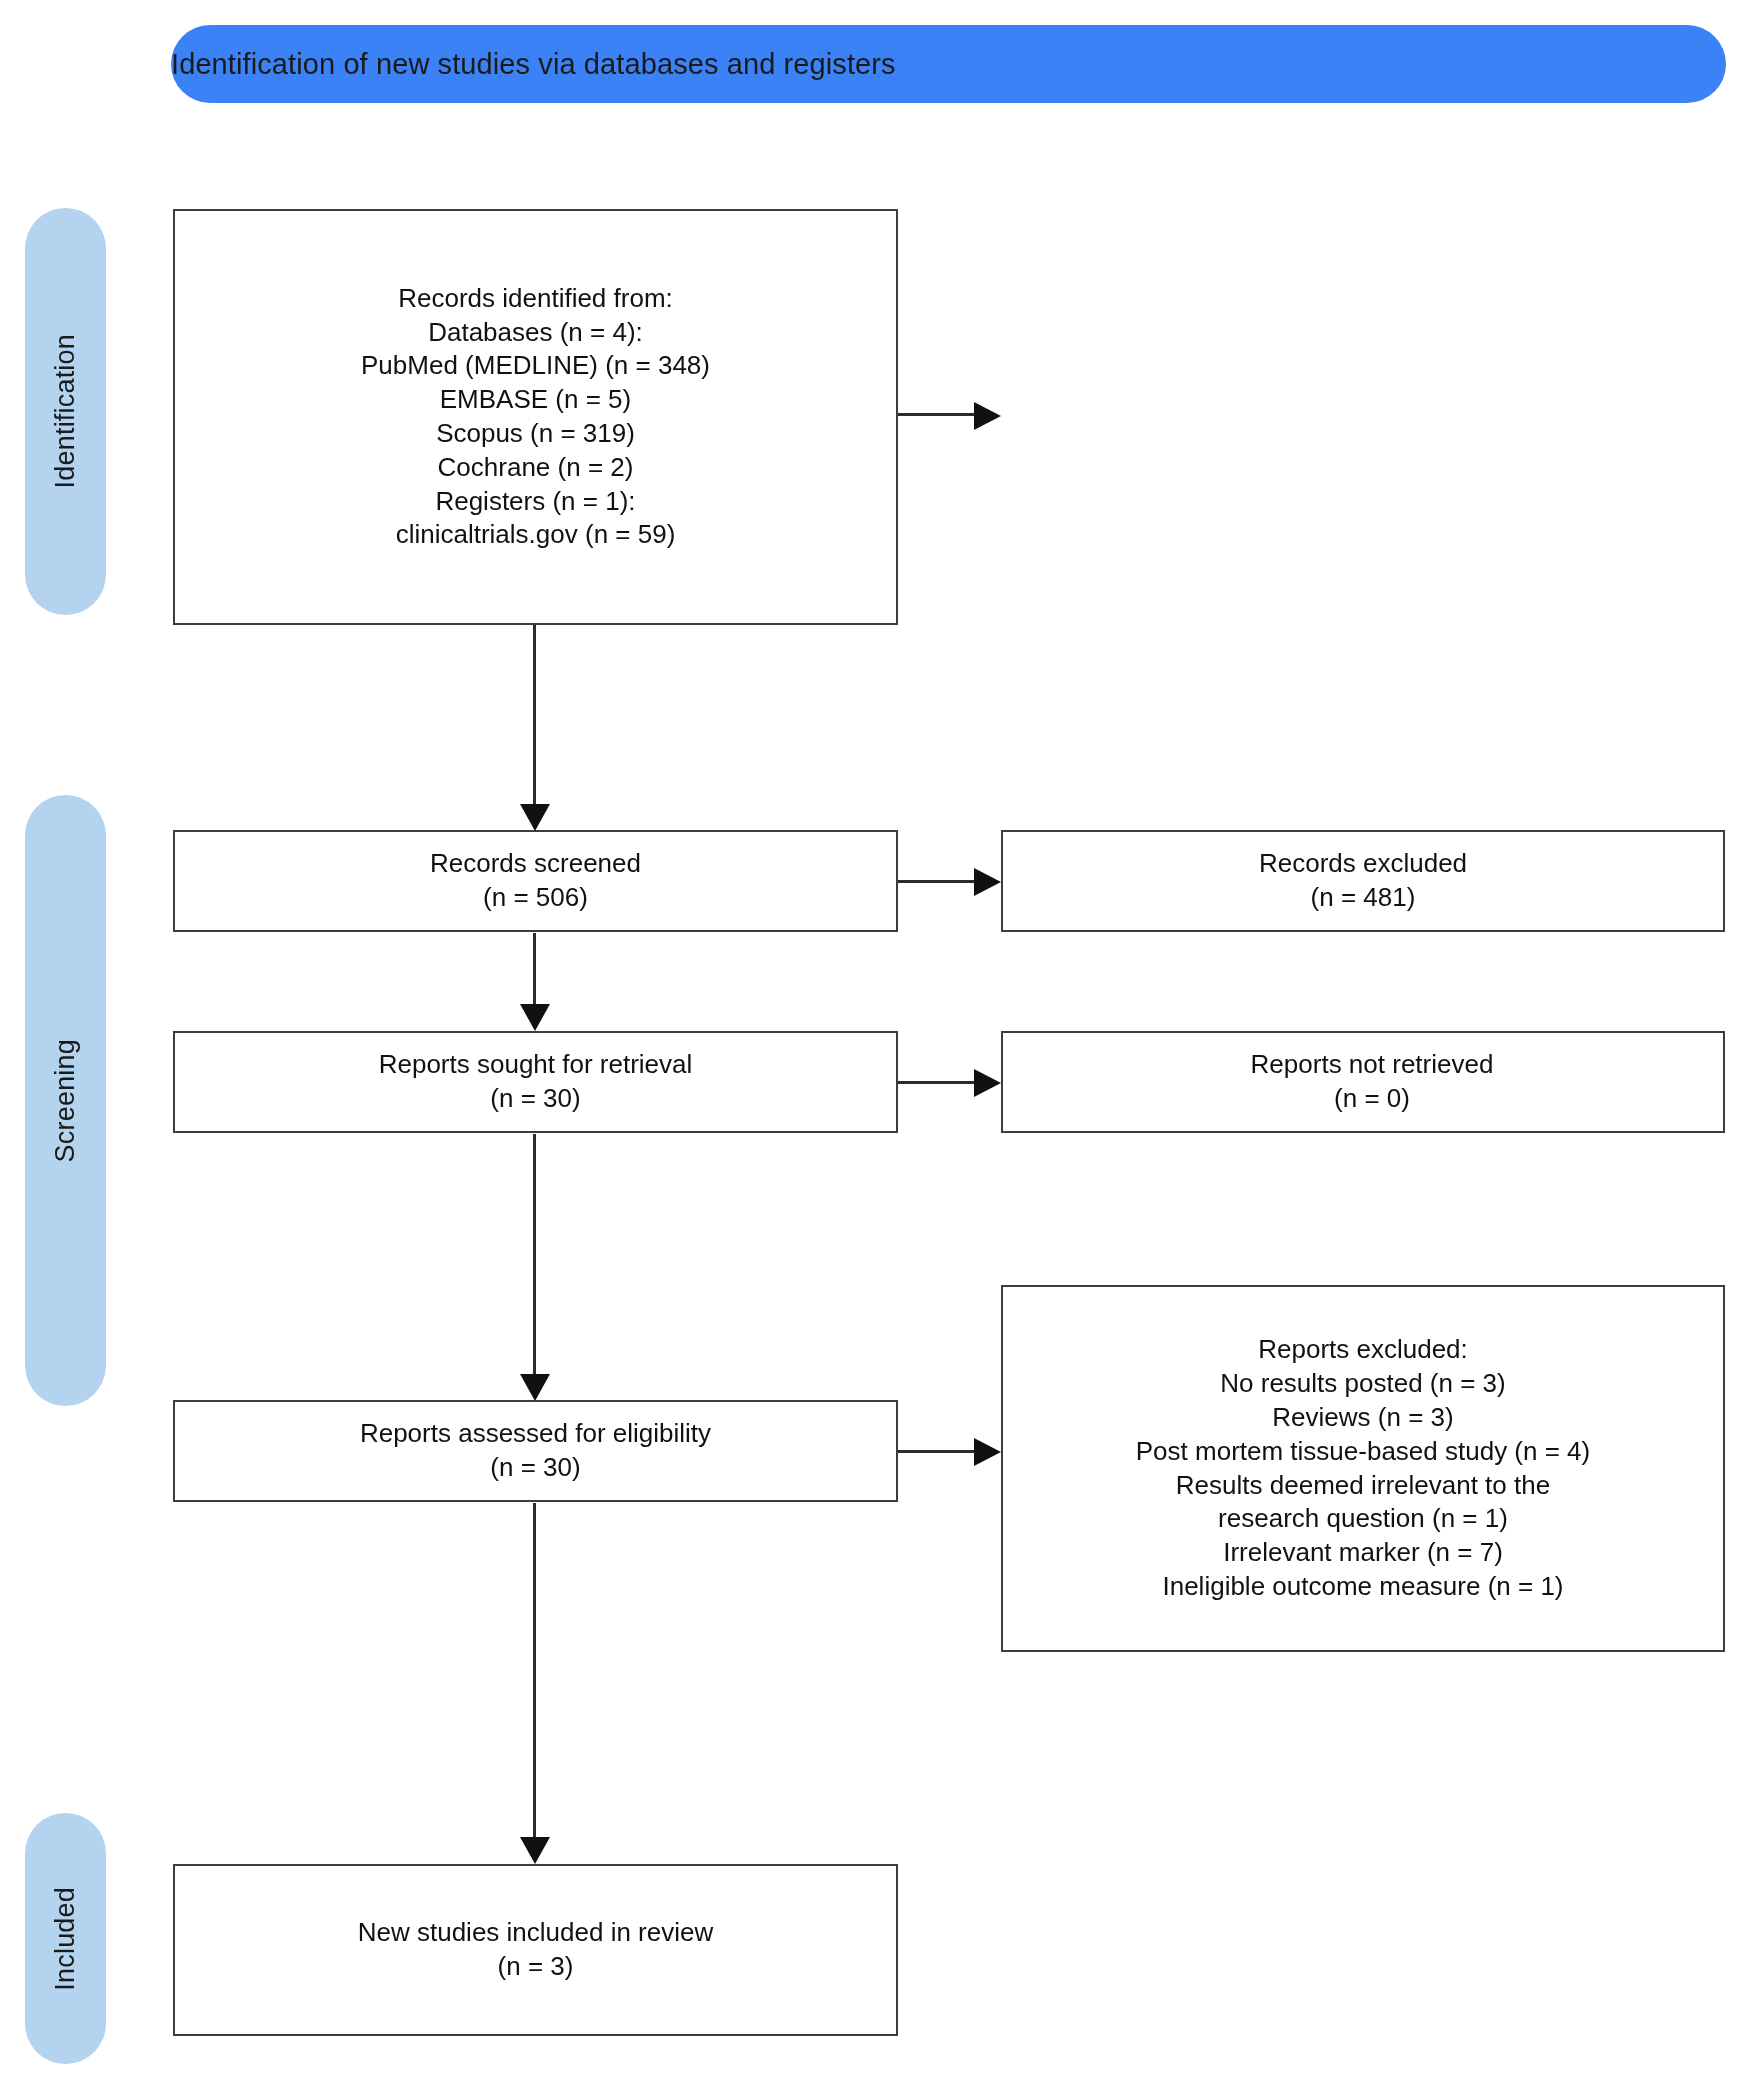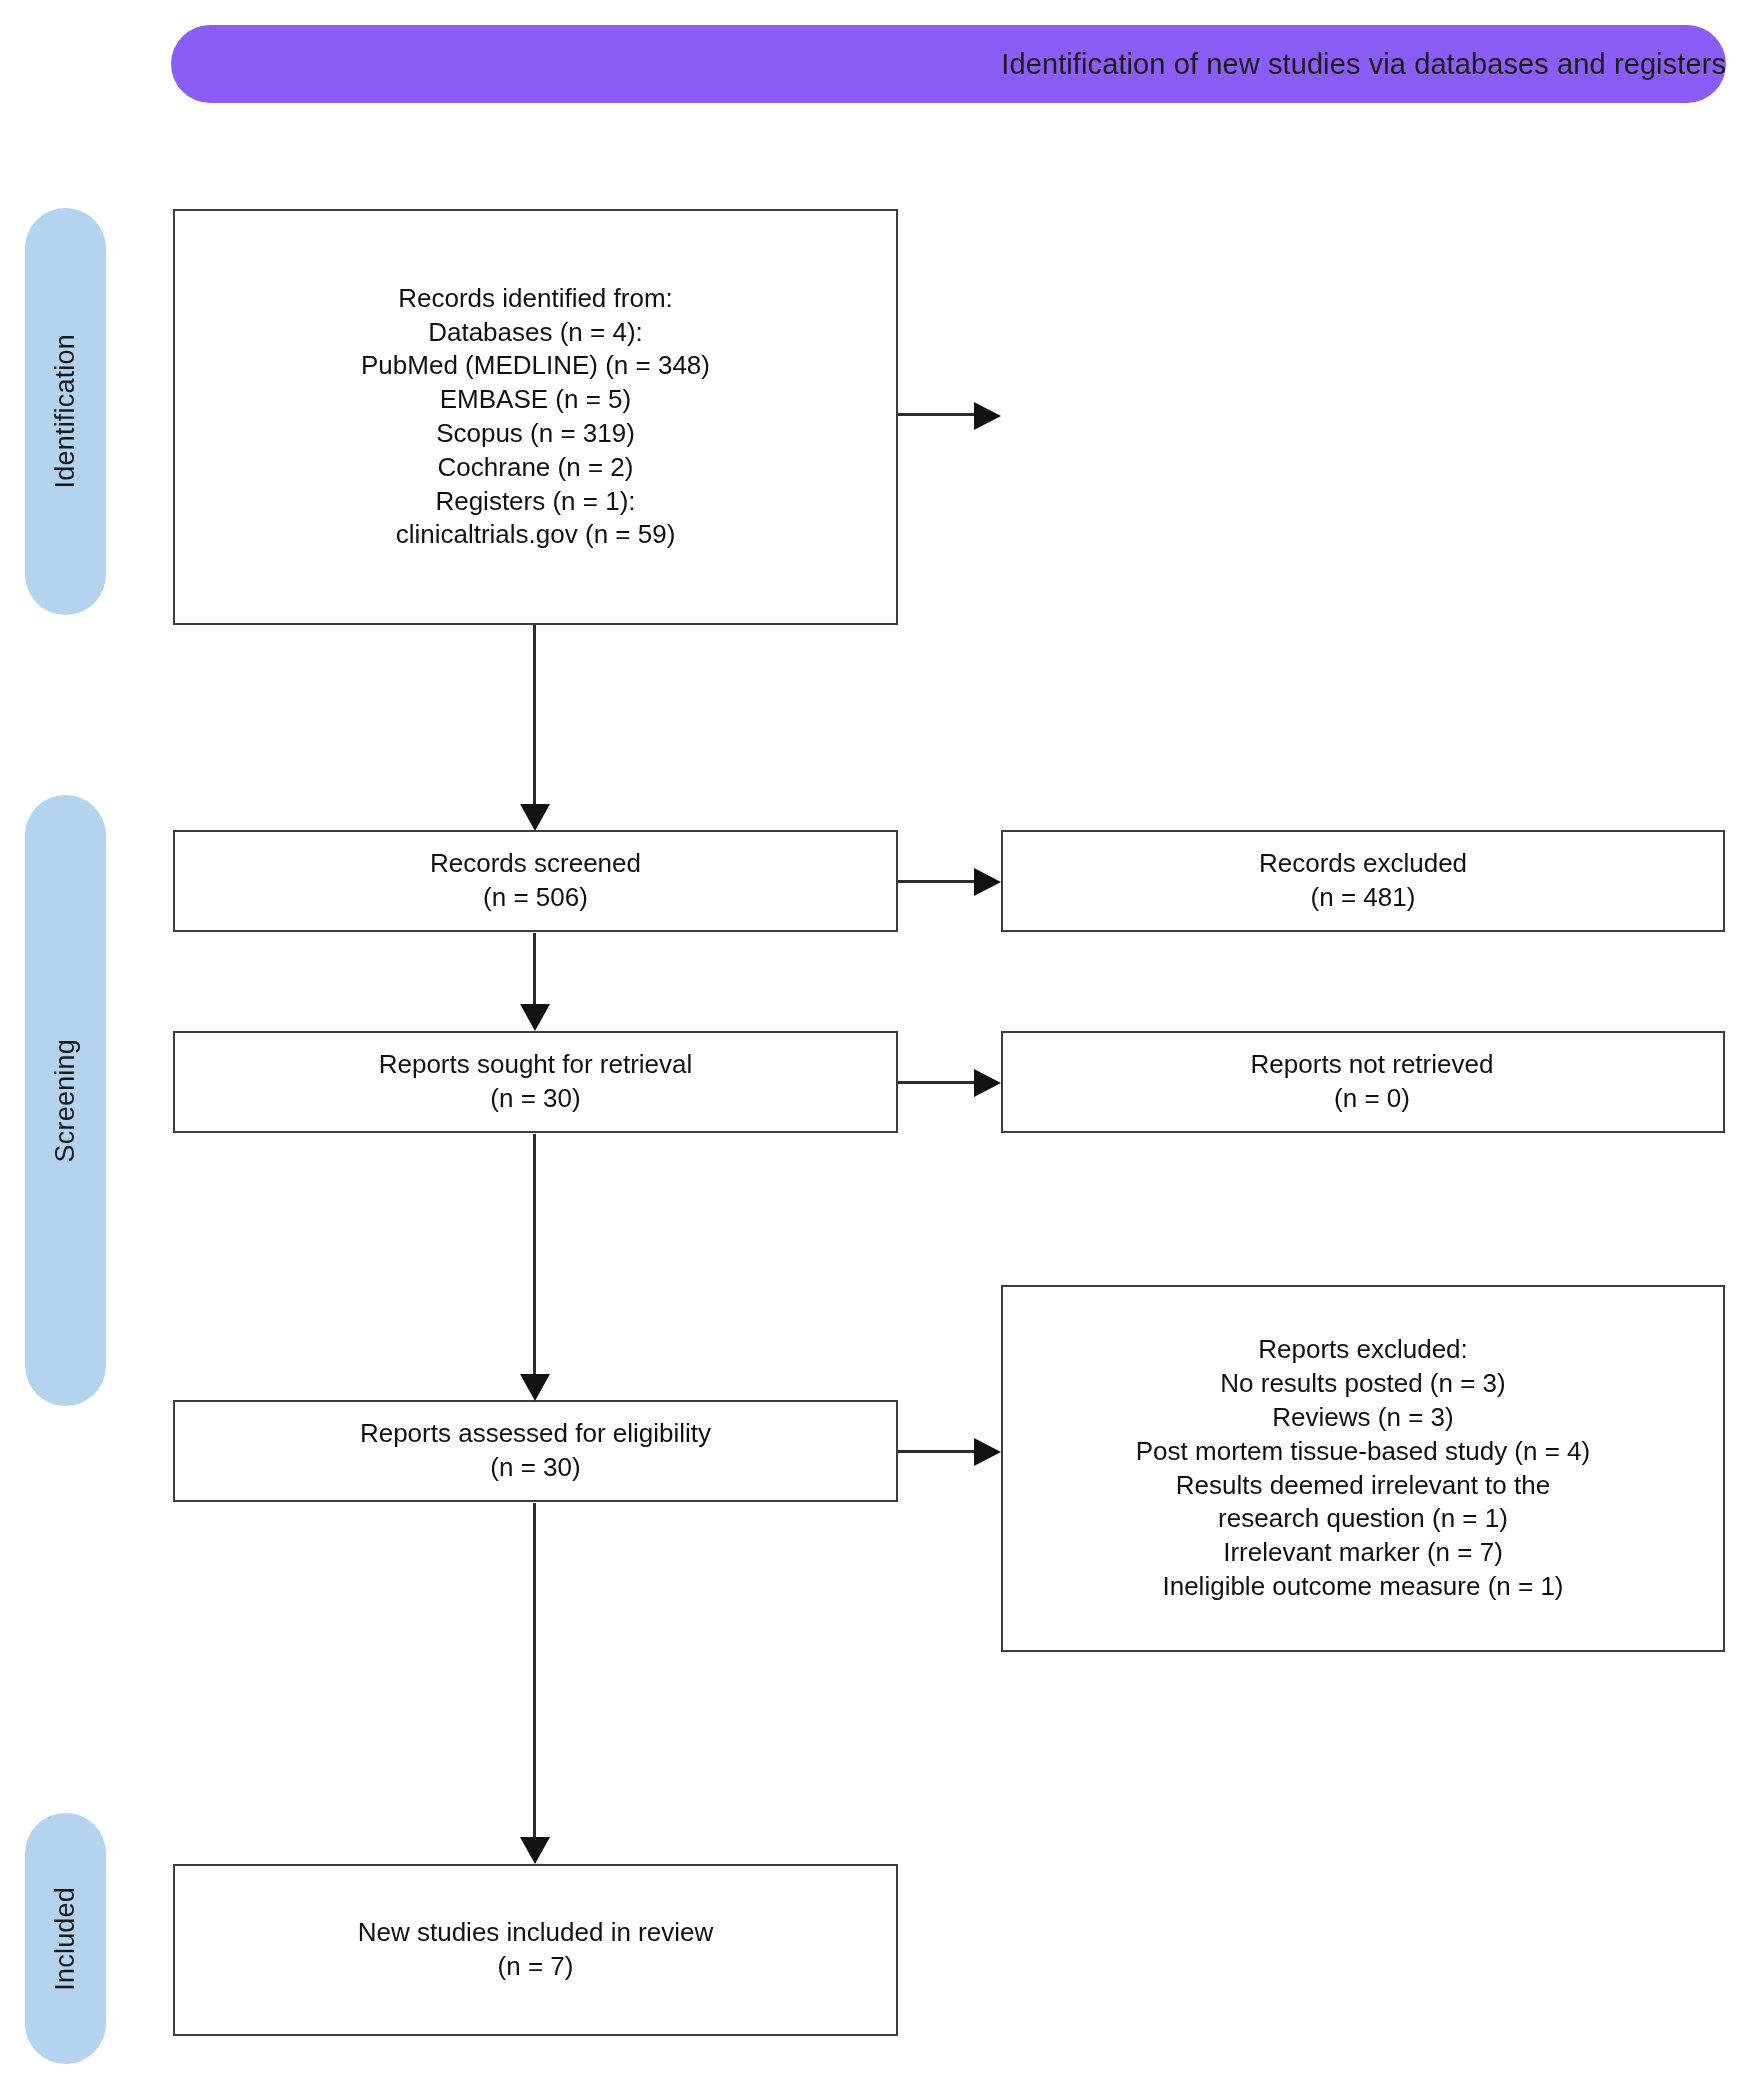--- a/index.html
+++ b/index.html
@@ -2,22 +2,22 @@
 <html style="font-size:7.4px"><head>
 <meta charset="utf-8">
 <style>
   html,body{margin:0;padding:0;background:#ffffff;}
   body{font-family:"Liberation Sans","DejaVu Sans",sans-serif;}
   #page{position:relative;width:1752px;height:2097px;background:#fff;overflow:hidden;}
 
   
   .banner{
     position:absolute;left:171px;top:25px;width:1555px;height:78px;
-    background:#8b5cf6;border-radius:39px;
-    display:flex;align-items:center;justify-content:flex-end;
+    background:#3b82f6;border-radius:39px;
+    display:flex;align-items:center;justify-content:flex-start;
   }
   .banner-text{font-size:29px;color:#1a1a1a;letter-spacing:0.1px;}
 
   
   .phase{
     position:absolute;left:25px;width:81px;
     background:#B4D3EE;border-radius:42px;
     display:flex;align-items:center;justify-content:center;
   }
   .phase-text{
@@ -153,21 +153,21 @@
     <span class="ln">Reviews (n = 3)</span>
     <span class="ln">Post mortem tissue-based study (n = 4)</span>
     <span class="ln">Results deemed irrelevant to the</span>
     <span class="ln">research question (n = 1)</span>
     <span class="ln">Irrelevant marker (n = 7)</span>
     <span class="ln">Ineligible outcome measure (n = 1)</span>
   </div>
 
   <div class="box" id="box-included">
     <span class="ln">New studies included in review</span>
-    <span class="ln">(n = 7)</span>
+    <span class="ln">(n = 3)</span>
   </div>
 
   <div class="vline" id="v1"></div>
   <div class="vhead" id="v1h"></div>
 
   <div class="vline" id="v2"></div>
   <div class="vhead" id="v2h"></div>
 
   <div class="vline" id="v3"></div>
   <div class="vhead" id="v3h"></div>

